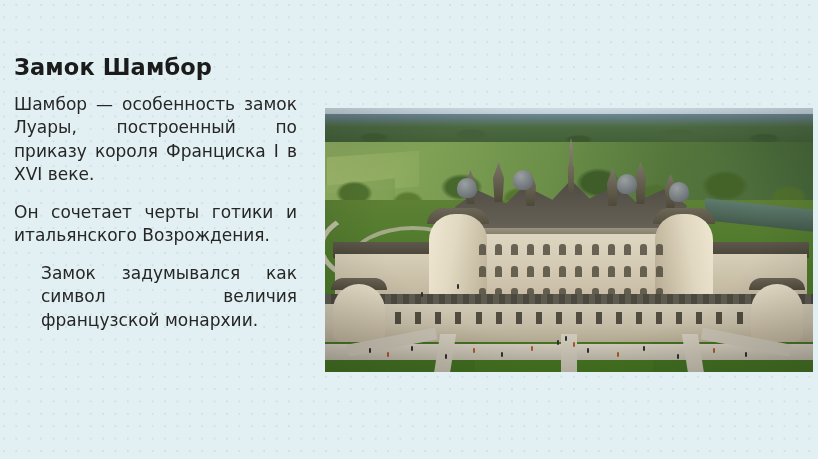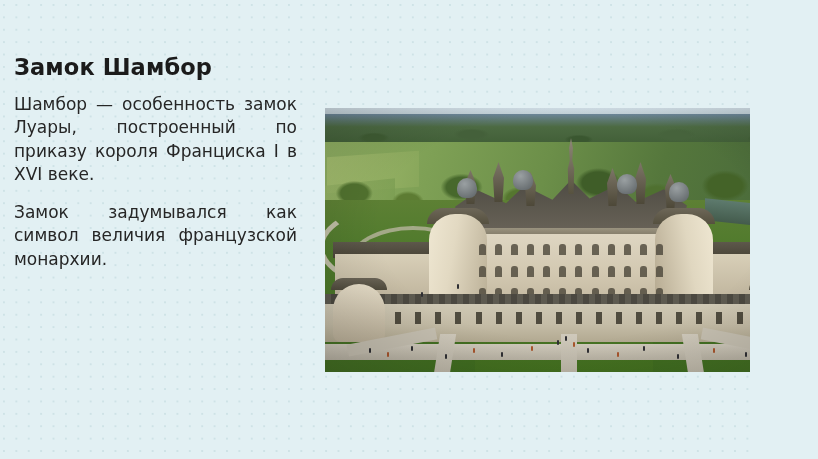--- a/index.html
+++ b/index.html
@@ -9,21 +9,21 @@
   }
   body {
     width: 818px;
     height: 459px;
     overflow: hidden;
     font-family: "DejaVu Sans", sans-serif;
     background: #e2f0f3;
   }
   .slide {
     position: relative;
-    width: 750px;
+    width: 818px;
     height: 459px;
     background-color: #e2f0f3;
     background-image:
       radial-gradient(circle at 1px 1px, rgba(160,195,200,0.30) 1.1px, transparent 1.2px);
     background-size: 12.4px 12.4px;
     background-position: 3px 4px;
     overflow: hidden;
   }
   
   .text-col {
@@ -44,21 +44,21 @@
   }
   .para {
     font-family: "DejaVu Sans", sans-serif;
     font-size: 17px;
     line-height: 23.5px;
     color: #262626;
     text-align: justify;
     text-justify: inter-word;
     margin: 0 0 14px 0;
   }
-  .para:last-child { margin-bottom: 0; }
+  .para:last-child { margin-bottom: 0; margin-left: 27px; }
 
   
   .photo-frame {
     position: absolute;
     left: 325px;
     top: 108px;
     width: 488px;
     height: 264px;
     overflow: hidden;
     background: #6d8a4e;
@@ -346,20 +346,21 @@
 </head>
 <body>
 
 <div class="slide">
 
   <div class="text-col">
     <h1 class="slide-title">Замок Шамбор</h1>
 
     <p class="para">Шамбор — особенность замок Луары, построенный по приказу короля Франциска I в XVI веке.</p>
 
+    <p class="para">Он сочетает черты готики и итальянского Возрождения.</p>
 
 
     <p class="para">Замок задумывался как символ величия французской монархии.</p>
   </div>
 
   <div class="photo-frame">
     <div class="photo">
 
       <div class="sky"></div>
       <div class="forest-far"></div>

